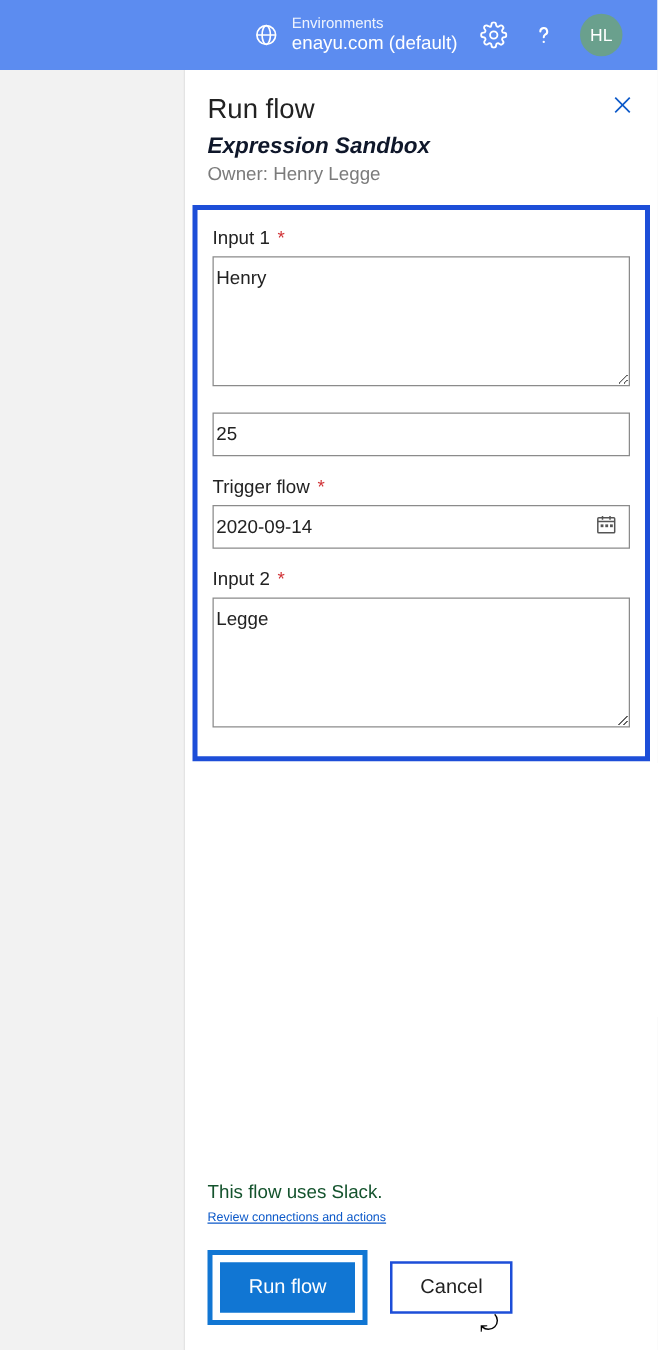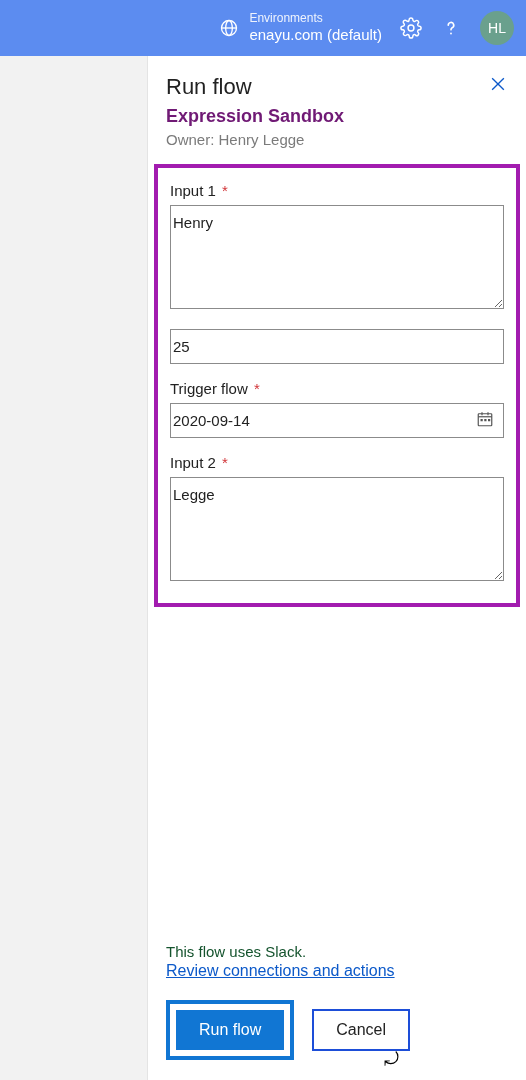--- a/index.html
+++ b/index.html
@@ -12,21 +12,21 @@
     position: relative;
   }
 
   
   .topbar {
     height: 56px;
     background: #5c8cf0;
     display: flex;
     align-items: center;
     justify-content: flex-end;
-    padding: 0 12px;
+    padding: 0 28px;
     gap: 18px;
     color: #fff;
   }
   .env-block {
     display: flex;
     align-items: center;
     gap: 10px;
   }
   .env-text {
     display: flex;
@@ -72,39 +72,40 @@
   }
   .panel-title {
     font-size: 22px;
     font-weight: 400;
     color: #222;
     margin-bottom: 6px;
   }
   .panel-subtitle {
     font-size: 18px;
     font-weight: 600;
-    color: #701a75;
+    color: #0f172a;
+    font-style: italic;
   }
   .panel-owner {
     font-size: 15px;
     color: #7b7b7b;
     margin-top: 4px;
   }
   .close-btn {
     position: absolute;
     top: 18px;
     right: 18px;
     cursor: pointer;
     color: #0c59c9;
   }
 
   
   .form-wrap {
     margin: 6px 6px 17px 6px;
-    border: 4px solid #a21caf;
+    border: 4px solid #1d4ed8;
     padding: 14px 12px 18px 12px;
   }
   .field { margin-bottom: 16px; }
   .field:last-child { margin-bottom: 0; }
   .field-label {
     font-size: 15px;
     color: #222;
     margin-bottom: 6px;
   }
   .req { color: #d13438; margin-left: 2px; }
@@ -137,21 +138,21 @@
   
   .footer {
     padding: 14px 18px 20px 18px;
   }
   .footer-text {
     font-size: 15px;
     color: #14532d;
     margin-bottom: 2px;
   }
   .footer-link {
-    font-size: 16px;
+    font-size: 10px;
     color: #0c59c9;
     text-decoration: underline;
     cursor: pointer;
     display: inline-block;
     margin-bottom: 20px;
   }
   .button-row {
     display: flex;
     gap: 18px;
     align-items: center;

